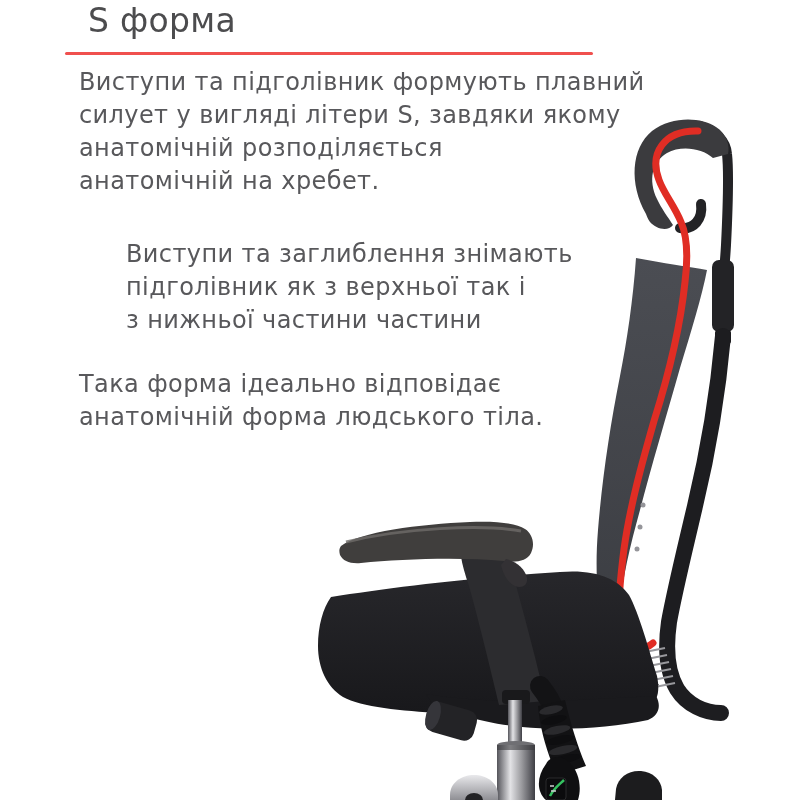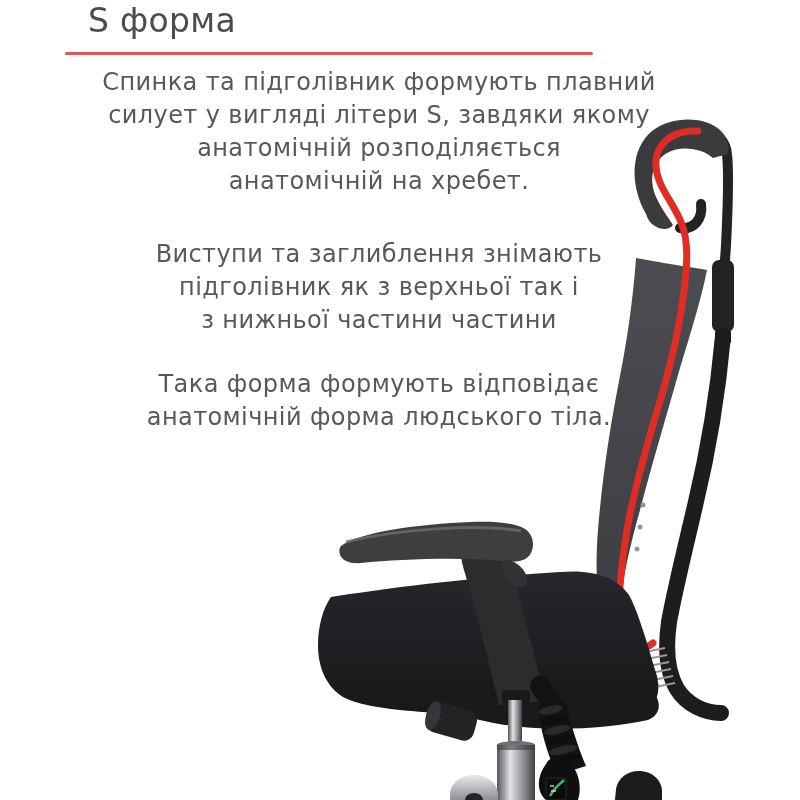--- a/index.html
+++ b/index.html
@@ -1,51 +1,51 @@
 <!DOCTYPE html>
 <html><head>
 <meta charset="utf-8">
 <style>
   html,body{margin:0;padding:0;background:#ffffff;}
   body{width:800px;height:800px;overflow:hidden;font-family:"DejaVu Sans","Liberation Sans",sans-serif;}
-  .page{position:relative;width:800px;height:800px;background:#ffffff;text-align:center;}
+  .page{position:relative;width:800px;height:800px;background:#ffffff;}
   .title{position:absolute;left:88px;top:0;margin:0;font-size:33px;line-height:42px;
          font-weight:500;color:#4c4c4e;letter-spacing:0.3px;}
   .divider{position:absolute;left:65px;top:52px;width:528px;height:3px;
            background:#f0504e;border-radius:2px;}
   .text-col{position:absolute;left:79px;top:66px;width:600px;color:#58585b;
             font-size:24px;line-height:33px;letter-spacing:0.4px;}
   .text-col p{margin:0;}
   .text-col p.p1{margin-bottom:40px;}
-  .text-col p.p2{margin-bottom:31px;}
+  .text-col p.p2{margin-bottom:31px;margin-left:47px;}
   .text-col span{display:block;white-space:nowrap;}
   .chair{position:absolute;left:0;top:0;width:800px;height:800px;}
 </style>
 </head>
 <body>
 
 <div class="page">
 
   <h1 class="title">S форма</h1>
   <div class="divider"></div>
 
   <div class="text-col">
     <p class="p1">
-      <span>Спинка та підголівник формують плавний</span>
+      <span>Виступи та підголівник формують плавний</span>
       <span>силует у вигляді літери S, завдяки якому</span>
       <span>анатомічній розподіляється</span>
       <span>анатомічній на хребет.</span>
     </p>
     <p class="p2">
       <span>Виступи та заглиблення знімають</span>
       <span>підголівник як з верхньої так і</span>
       <span>з нижньої частини частини</span>
     </p>
     <p class="p3">
-      <span>Така форма формують відповідає</span>
+      <span>Така форма ідеально відповідає</span>
       <span>анатомічній форма людського тіла.</span>
     </p>
   </div>
 
   <svg class="chair" viewBox="0 0 800 800" xmlns="http://www.w3.org/2000/svg">
     <defs>
       <linearGradient id="meshGrad" x1="0" y1="0" x2="0" y2="1">
         <stop offset="0" stop-color="#4b4d53"></stop>
         <stop offset="1" stop-color="#393b40"></stop>
       </linearGradient>

